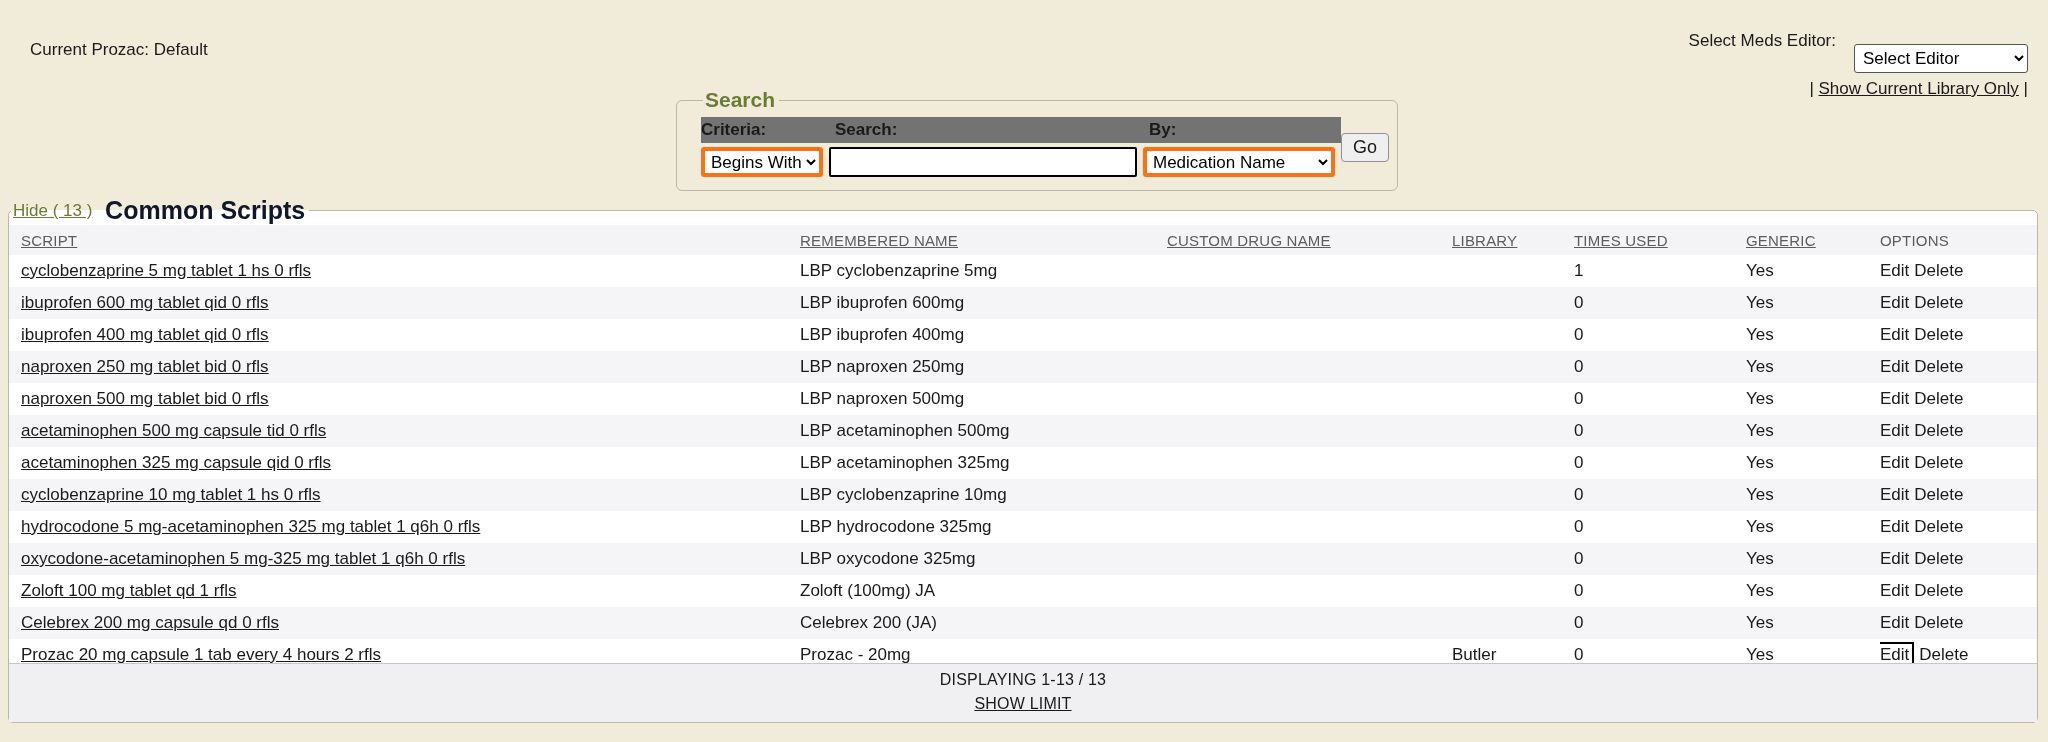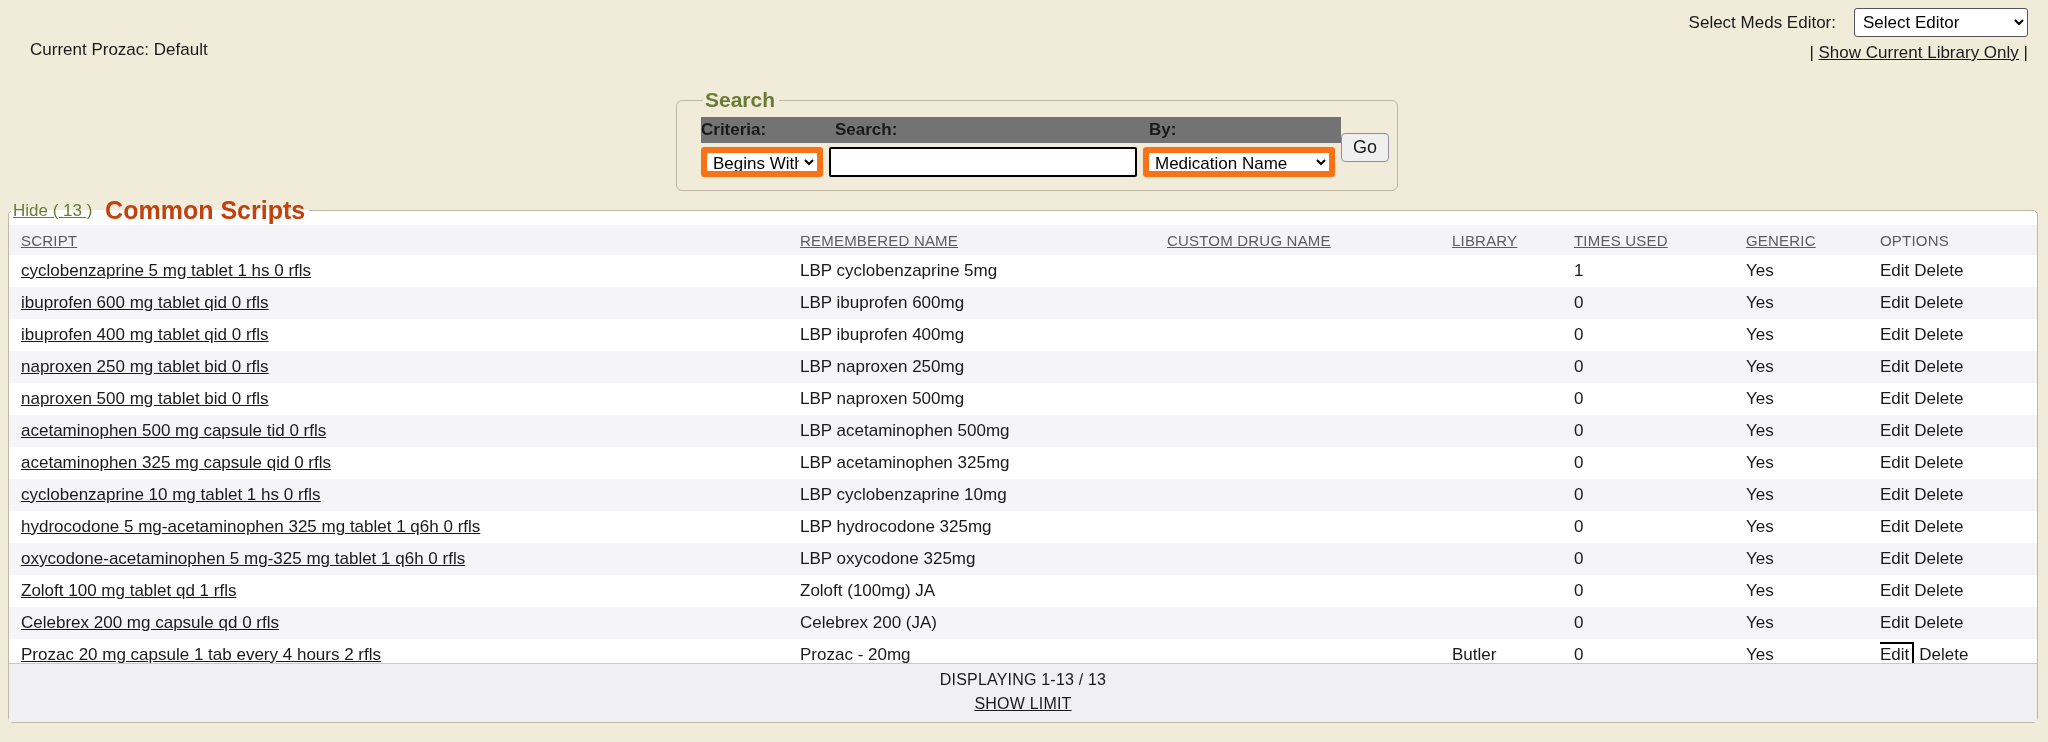--- a/index.html
+++ b/index.html
@@ -12,63 +12,63 @@
     color:#1a1a1a;
     overflow:hidden;
   }
   a { color:#1a1a1a; }
 
   
   .topbar-right { position:absolute; top:8px; right:20px; text-align:right; }
   .editor-row { display:flex; align-items:center; justify-content:flex-end; gap:18px; }
   .editor-row select {
     width:174px; height:29px; font-family:"Liberation Sans",sans-serif;
-    font-size:17px; background:#fff; border:1px solid #555; border-radius:3px; padding:0 4px;
+    font-size:17px; background:#fff; border:1px solid #555; border-radius:3px; padding:0 4px;margin-top:36px;
   }
   .library-only-row { margin-top:6px; font-size:17px; }
   .library-only-row a { color:#1a1a1a; text-decoration:underline;margin-top:24px; }
   .current-library { position:absolute; top:40px; left:30px; font-size:17px; }
 
   
   fieldset { border:1px solid #bcb7a6; border-radius:6px; }
   legend { color:#697b34; font-weight:bold; padding:0 4px 0 2px; margin-left:2px; }
   .search-fs { position:absolute; left:676px; top:88px; width:696px; padding:2px 8px 10px 24px; }
   .search-fs legend { font-size:21px; }
   .search-table { width:100%; border-collapse:separate; border-spacing:0 3px; }
   .search-table th {
     background:#737373; text-align:left; font-size:17px; font-weight:bold;
     height:26px; padding:2px 6px;
   }
   .search-table td.ctrl { padding:1px 6px 0 0; }
   .search-table td.first, .search-table th.first { padding-left:0; }
   .col-criteria { width:128px; } .col-search { width:318px; } .col-by { width:196px; } .col-go { width:48px; }
   .search-table select {
     height:30px; font-family:"Liberation Sans",sans-serif; font-size:17px;
-    background:#fff; border:6px solid #f97316; border-radius:3px; padding:0 2px;
+    background:#fff; border:4px solid #f97316; border-radius:3px; padding:0 2px;
   }
   .sel-criteria { width:122px; } .sel-by { width:192px; }
   .search-input {
     width:308px; height:30px; border:2px solid #000; border-radius:2px;
     font-family:"Liberation Sans",sans-serif; font-size:17px; padding:0 5px; background:#fff;
   }
   .go-cell { background:transparent; text-align:right; vertical-align:middle; }
   .go-btn {
     font-family:"Liberation Sans",sans-serif; font-size:18px; color:#1a1a1a;
     background:#efefef; border:1px solid #8f8f9d; border-radius:4px;
     padding:3px 11px; cursor:pointer;
   }
 
   
   .scripts-fs {
     position:absolute; left:8px; top:196px; width:2030px; height:527px;
     background:#fff; padding:0; border-radius:5px;
   }
   .scripts-fs legend { margin-left:2px; }
   .hide-link { color:#697b34; font-size:17px; font-weight:normal; text-decoration:underline; vertical-align:3px; }
-  .scripts-title { font-size:25px; color:#c2410c; font-weight:bold; margin-left:8px; }
+  .scripts-title { font-size:25px; color:#0f172a; font-weight:bold; margin-left:8px; }
 
   .scripts-table { width:100%; border-collapse:collapse; table-layout:fixed; }
   .scripts-table thead th {
     background:#f4f4f6; height:30px; text-align:left; font-weight:normal;
     font-size:15px; color:#5c5c5c; text-decoration:underline; letter-spacing:.2px;
   }
   .scripts-table thead th.no-sort { text-decoration:none; }
   .scripts-table th.first, .scripts-table td.first { padding-left:12px;text-decoration:underline; }
   .scripts-table tbody td {
     height:32px; font-size:17px; white-space:nowrap; overflow:hidden;

